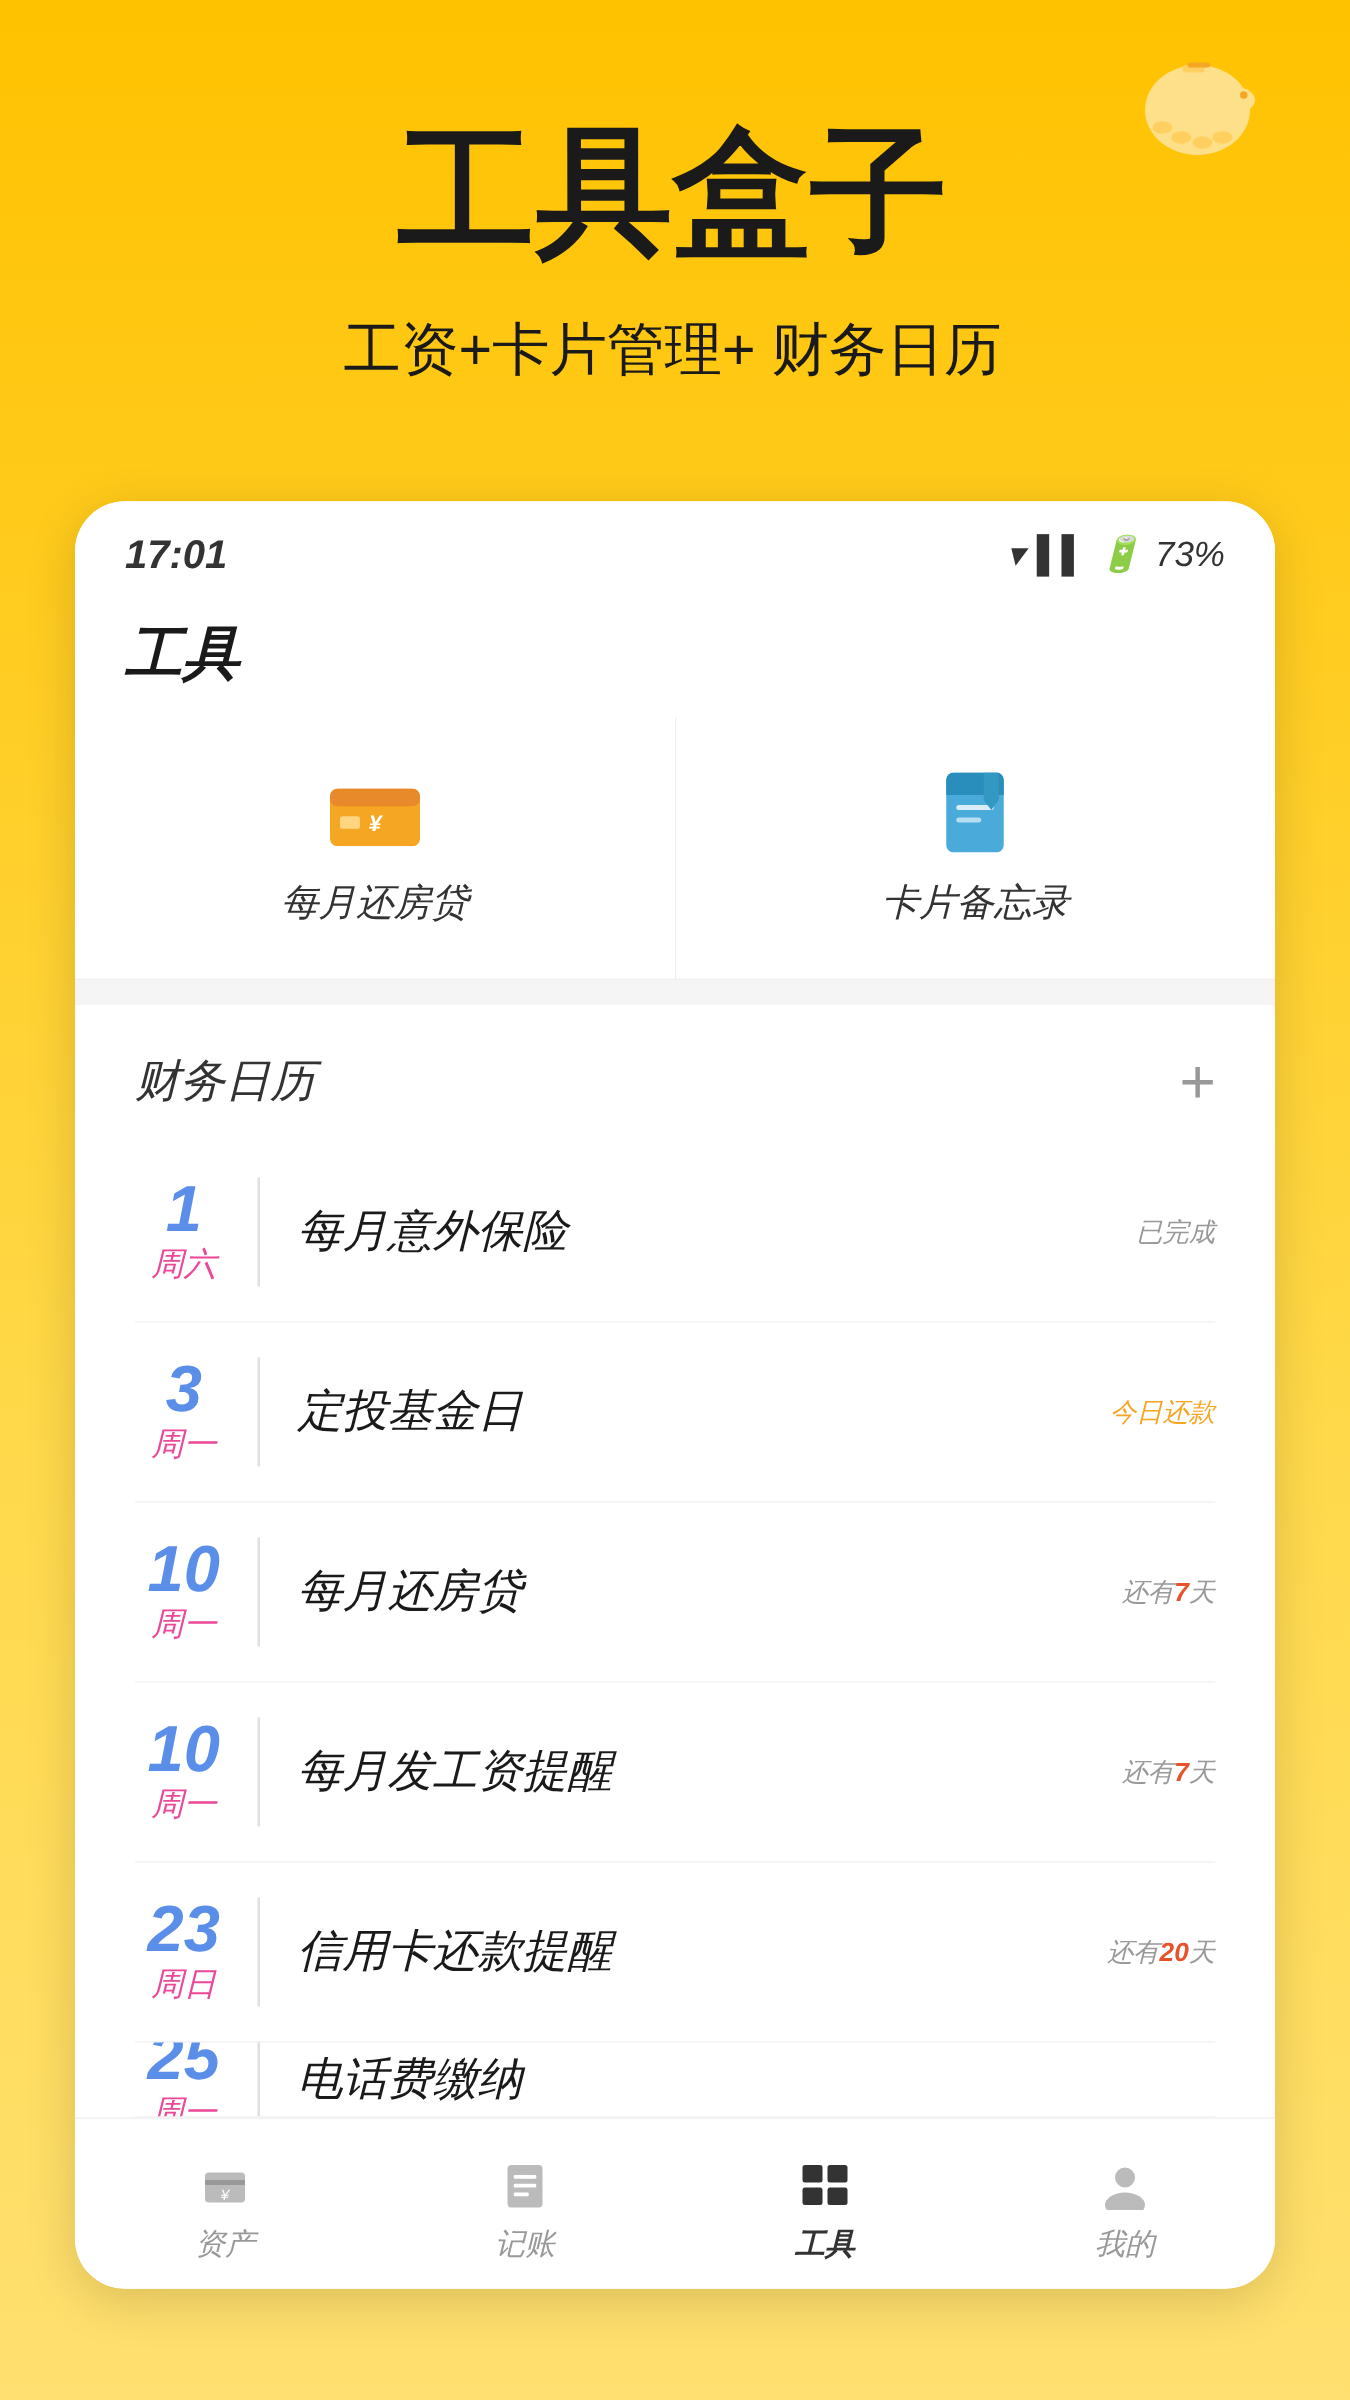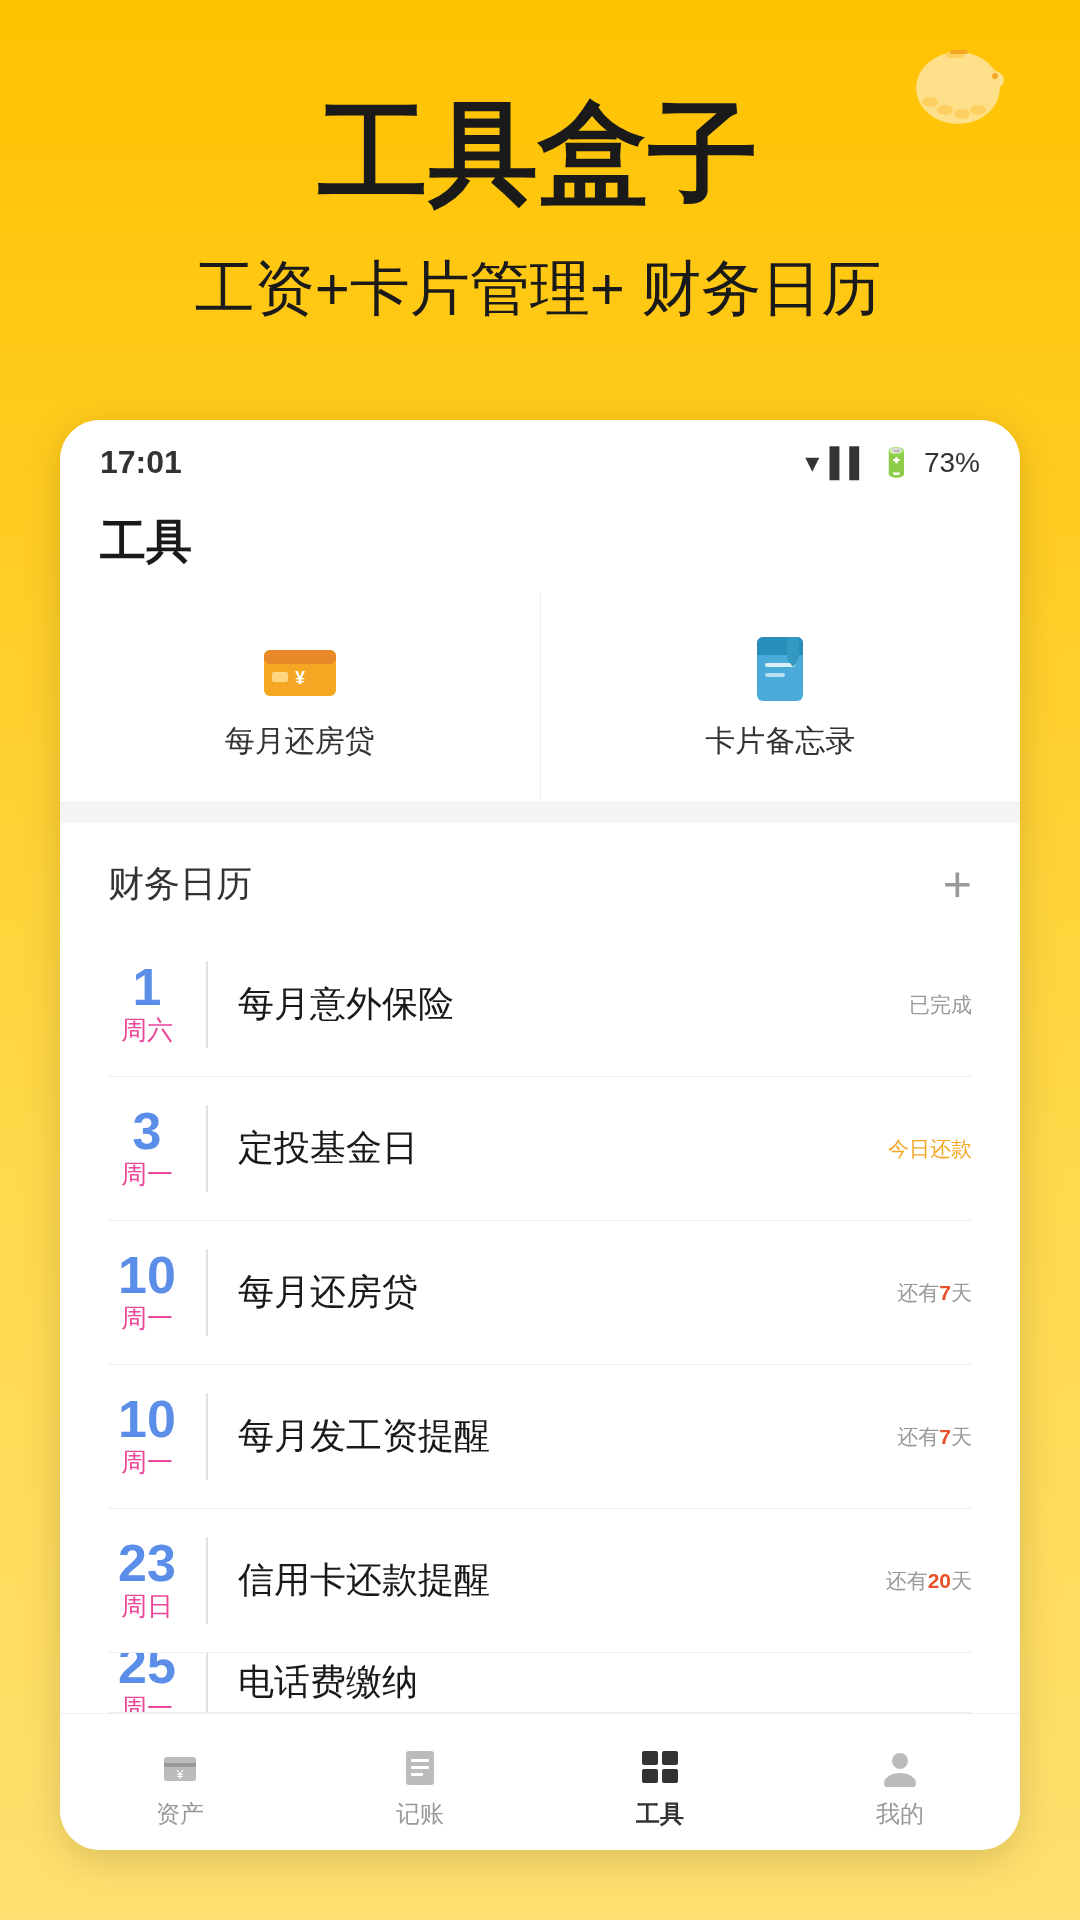--- a/index.html
+++ b/index.html
@@ -37,33 +37,34 @@
       font-size: 110px;
       font-weight: 900;
       color: #1a1a1a;
       font-family: 'STKaiti', 'KaiTi', serif;
       text-align: center;
       margin-bottom: 20px;
       margin-top: 20px;
     }
 
     .sub-title {
-      font-size: 60px;
+      font-size: 46px;
       color: #1a1a1a;
       text-align: center;
       margin-bottom: 50px;
     }
 
     
     .phone-mockup {
       background: #fff;
       border-radius: 40px;
       margin: 0 60px;
       overflow: hidden;
       box-shadow: 0 10px 40px rgba(0,0,0,0.15);
+      font-style: italic;
     }
 
     
     .status-bar {
       display: flex;
       justify-content: space-between;
       align-items: center;
       padding: 24px 40px 10px 40px;
       background: #fff;
     }

